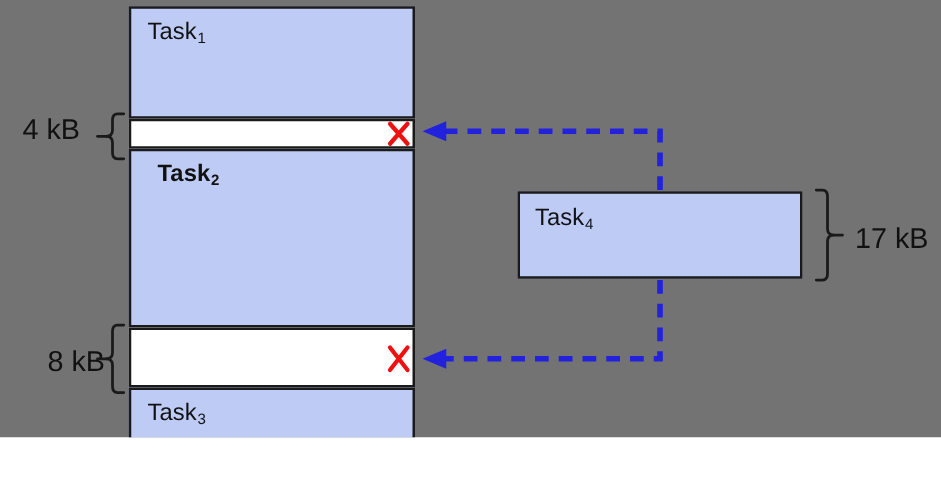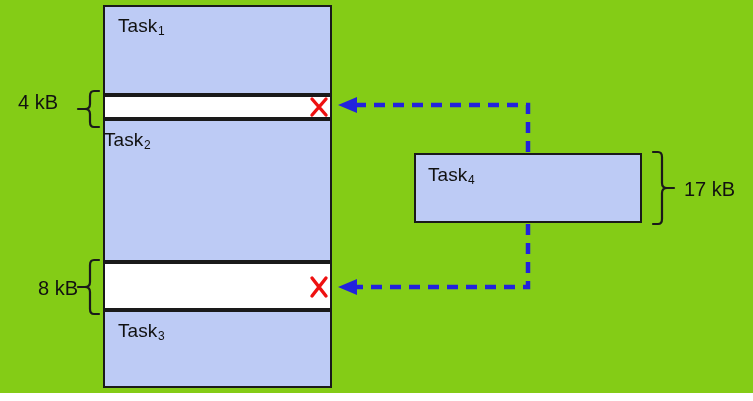--- a/index.html
+++ b/index.html
@@ -3,22 +3,22 @@
 <meta charset="utf-8">
 <style>
   html, body {
     margin: 0;
     padding: 0;
     background: #ffffff;
   }
   #canvas {
     position: relative;
     width: 753px;
-    height: 393px;
-    background: #84cc16;
+    height: 350px;
+    background: #737373;
     overflow: hidden;
     font-family: "Liberation Sans", sans-serif;
     text-align: center;
   }
   .block {
     position: absolute;
     box-sizing: border-box;
     border: 2px solid #1a1a1a;
     background: #bdcbf5;
   }
@@ -39,21 +39,21 @@
   .blk-label sub {
     font-size: 12px;
     line-height: 0;
     vertical-align: baseline;
     position: relative;
     top: 3px;
     left: 0.5px;
   }
   .size-label {
     position: absolute;
-    font-size: 20px;
+    font-size: 23px;
     color: #111111;
     line-height: 1;
     white-space: nowrap;
   }
   .brace-svg {
     position: absolute;
     overflow: visible;
   }
   .arrow-svg {
     position: absolute;
@@ -70,21 +70,21 @@
 <div id="canvas">
 
   <div class="block" style="left:103px; top:5px; width:229px; height:90px;"></div>
   <div class="blk-label" style="left:118px; top:16px;">
     <span>Task</span><sub>1</sub>
   </div>
 
   <div class="gap" style="left:103px; top:95px; width:229px; height:24px;"></div>
 
   <div class="block" style="left:103px; top:119px; width:229px; height:143px;"></div>
-  <div class="blk-label" style="left:104px; top:130px;">
+  <div class="blk-label" style="left:126px; top:130px;font-weight:bold;">
     <span>Task</span><sub>2</sub>
   </div>
 
   <div class="gap" style="left:103px; top:262px; width:229px; height:48px;"></div>
 
   <div class="block" style="left:103px; top:310px; width:229px; height:78px;"></div>
   <div class="blk-label" style="left:118px; top:321px;">
     <span>Task</span><sub>3</sub>
   </div>
 

